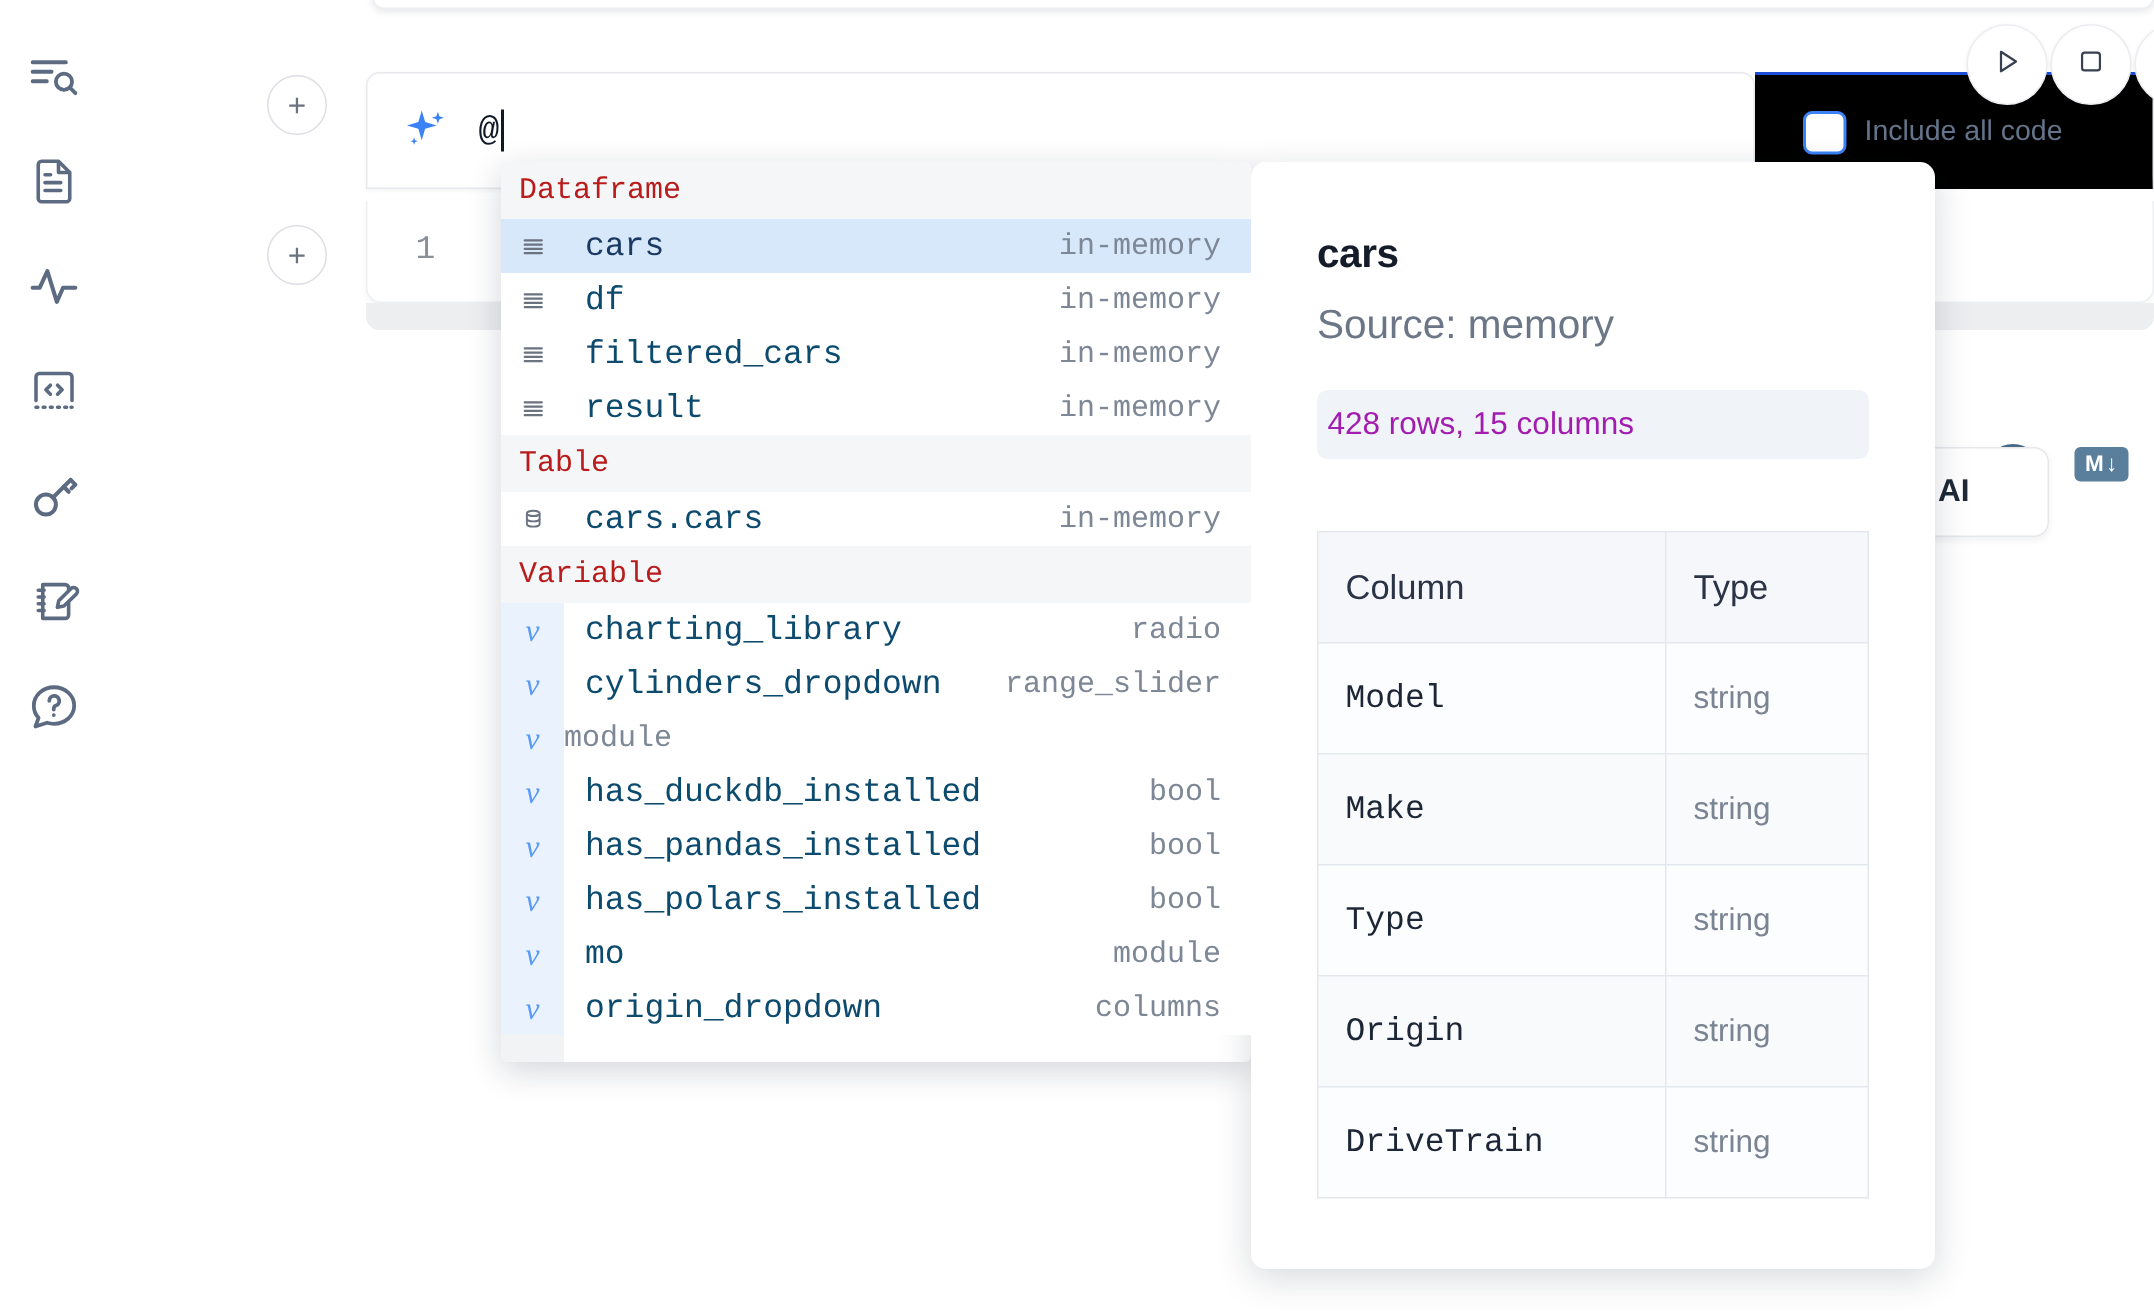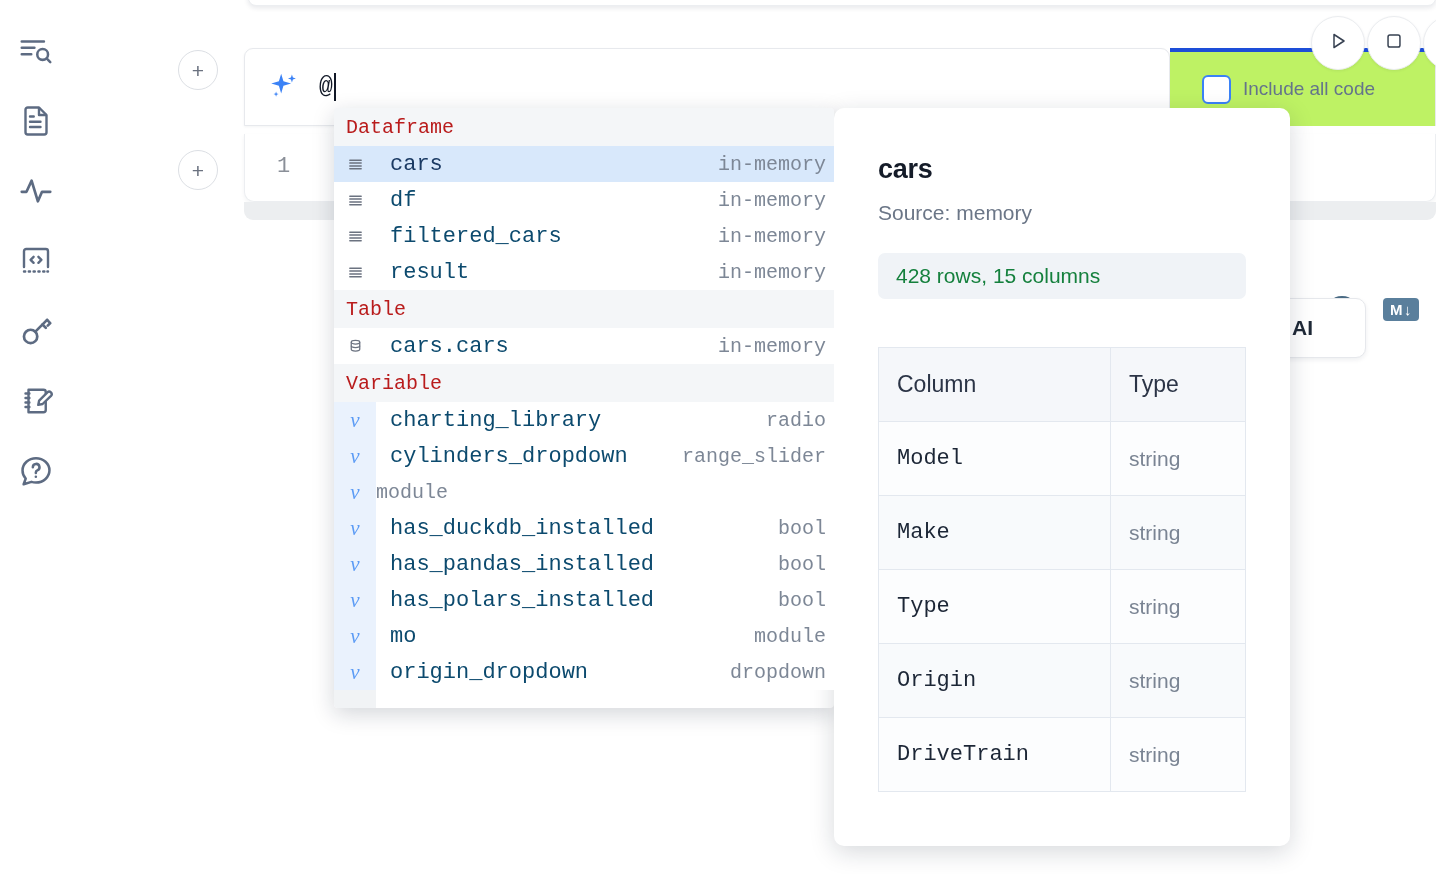--- a/index.html
+++ b/index.html
@@ -64,22 +64,22 @@
   }
   .caret {
     display: inline-block; width: 2px; height: 28px;
     background: #111827; margin-left: 1px;
   }
 
   
   .prompt-right {
     position: absolute; left: 1170px; top: 48px;
     width: 266px; height: 78px;
-    background: #bef264;
-    border-top: 4px solid #1d4ed8; border-right: 1px solid #e7e9ed;
+    background: #000000;
+    border-top: 2px solid #1d4ed8; border-right: 1px solid #e7e9ed;
     border-radius: 0 9px 0 0;
     display: flex; align-items: center; padding-left: 32px; gap: 12px;
   }
   .checkbox {
     width: 29px; height: 29px; border-radius: 6px;
     border: 2.2px solid #3b82f6; background: #fff; flex: 0 0 auto;
   }
   .chk-label { font-size: 19px; color: #64748b; white-space: nowrap; }
 
   .round-btn {
@@ -175,42 +175,42 @@
   }
   .ac-name {
     flex: 1 1 auto; padding-left: 14px;
     font-family: "Liberation Mono", monospace;
     font-size: 22px; color: #0c4a6e; white-space: nowrap;
   }
   .ac-row.selected .ac-name { color: #1b3a63; }
   .ac-meta {
     font-family: "Liberation Mono", monospace;
     font-size: 20px; color: #7d8796;
-    padding-right: 8px; white-space: nowrap;
+    padding-right: 20px; white-space: nowrap;
   }
 
   
   .info {
     position: absolute; left: 834px; top: 108px;
     width: 456px; height: 738px;
     background: #fff;
     border-radius: 10px;
     box-shadow: 0 6px 24px rgba(18,28,50,.17);
     overflow: hidden;
     padding: 46px 44px 0 44px;
   }
   .info-title {
     font-size: 27px; font-weight: bold; color: #151c29; letter-spacing: -.3px;
   }
-  .info-source { margin-top: 16px; font-size: 21px; color: #6b7687; }
+  .info-source { margin-top: 16px; font-size: 27px; color: #6b7687; }
   .info-pill {
     margin-top: 28px; height: 46px;
     background: #f0f3f7; border-radius: 7px;
-    display: flex; align-items: center; padding-left: 18px;
-    font-size: 21px; color: #15803d;
+    display: flex; align-items: center; padding-left: 7px;
+    font-size: 21px; color: #a21caf;
   }
   .info-table {
     margin-top: 48px; width: 368px;
     border-collapse: collapse; table-layout: fixed;
   }
   .info-table th, .info-table td {
     border: 1px solid #e3e8ef; text-align: left;
     height: 74px; padding-left: 18px;
   }
   .info-table th {
@@ -442,21 +442,21 @@
           <span class="ac-meta">bool</span>
         </div>
         <div class="ac-row var">
           <span class="ac-ico">v</span>
           <span class="ac-name">mo</span>
           <span class="ac-meta">module</span>
         </div>
         <div class="ac-row var">
           <span class="ac-ico">v</span>
           <span class="ac-name">origin_dropdown</span>
-          <span class="ac-meta">dropdown</span>
+          <span class="ac-meta">columns</span>
         </div>
       </div>
   </div>
 
   <div class="info">
     <div class="info-title">cars</div>
     <div class="info-source">Source: memory</div>
     <div class="info-pill">428 rows, 15 columns</div>
     <table class="info-table">
       <thead>

